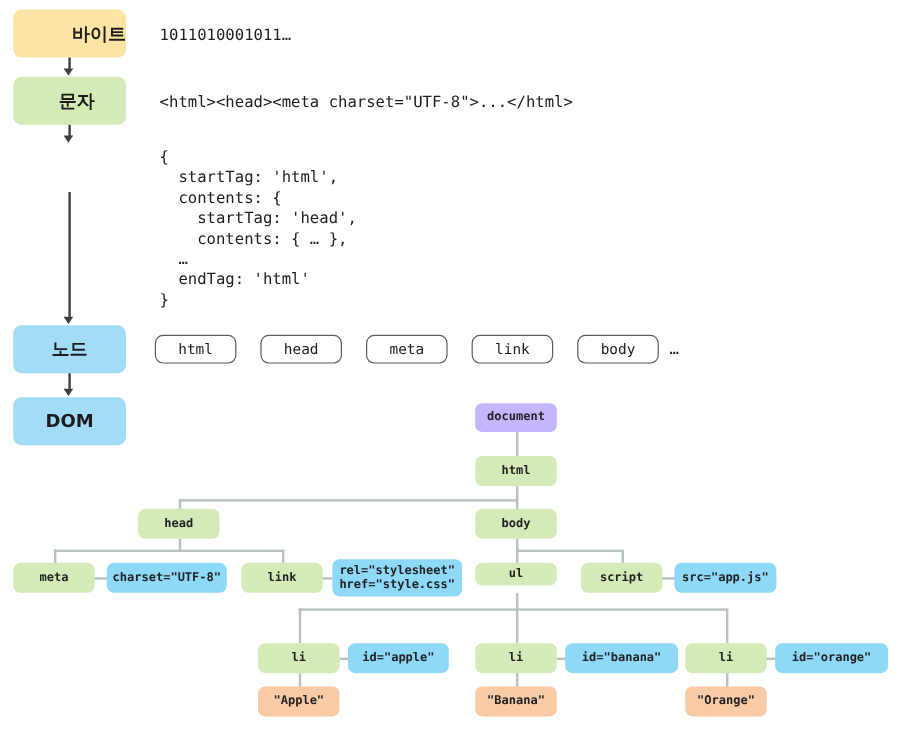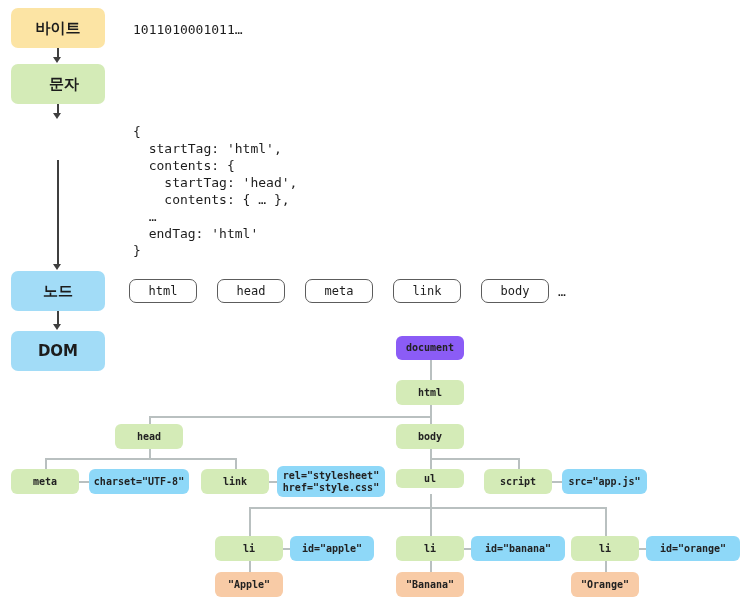--- a/index.html
+++ b/index.html
@@ -74,21 +74,21 @@
 
   
   .tnode {
     border-radius: 6px;
     font-family: "DejaVu Sans Mono", monospace;
     font-size: 10px;
     font-weight: bold;
     color: #222222;
     line-height: 12px;
   }
-  .t-doc   { background: #8b5cf6; text-align: center; }
+  .t-doc   { background: #c4b5fd; text-align: center; }
   .t-elem  { background: #d4ebb7; }
   .t-attr  { background: #8ed8f8; }
   .t-text  { background: #f8cba6; }
 
   
   .line {
     position: absolute;
     background: #b9c0c0;
   }
   .vline { width: 1.5px; }
@@ -106,21 +106,21 @@
     border-left: 4.5px solid transparent;
     border-right: 4.5px solid transparent;
     border-top: 6px solid #3f3f3f;
   }
 </style>
 </head>
 <body>
 
 <div id="stage">
 
-  <div class="node stage-box stage-byte" style="top:8px;">
+  <div class="node stage-box stage-byte" style="top:8px;justify-content:flex-end;">
     <span>바이트</span>
   </div>
 
   <div class="node stage-box stage-green" style="top:64px;padding-left:12px;">
     <span>문자</span>
   </div>
 
 
   <div class="node stage-box stage-blue" style="top:271px;">
     <span>노드</span>
@@ -137,20 +137,21 @@
   <div class="arrow-head" style="left:53px; top:113px;"></div>
 
   <div class="arrow-line" style="left:57px; top:160px; height:105px;"></div>
   <div class="arrow-head" style="left:53px; top:264px;"></div>
 
   <div class="arrow-line" style="left:57px; top:311px; height:14px;"></div>
   <div class="arrow-head" style="left:53px; top:324px;"></div>
 
   <div class="codetext" style="left:133px; top:21px;text-align:right;">1011010001011…</div>
 
+  <div class="codetext" style="left:133px; top:77px;">&lt;html&gt;&lt;head&gt;&lt;meta charset="UTF-8"&gt;...&lt;/html&gt;</div>
 
   <div class="codetext" style="left:133px; top:123px;">{
   startTag: 'html',
   contents: {
     startTag: 'head',
     contents: { … },
   …
   endTag: 'html'
 }</div>
 

